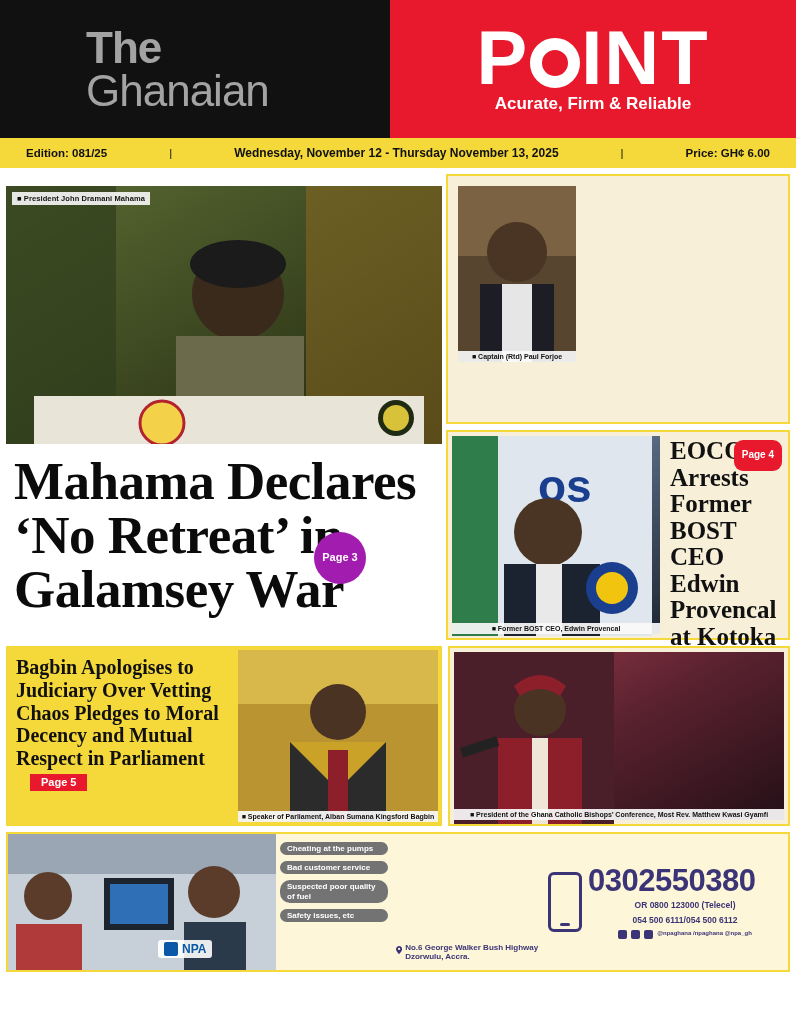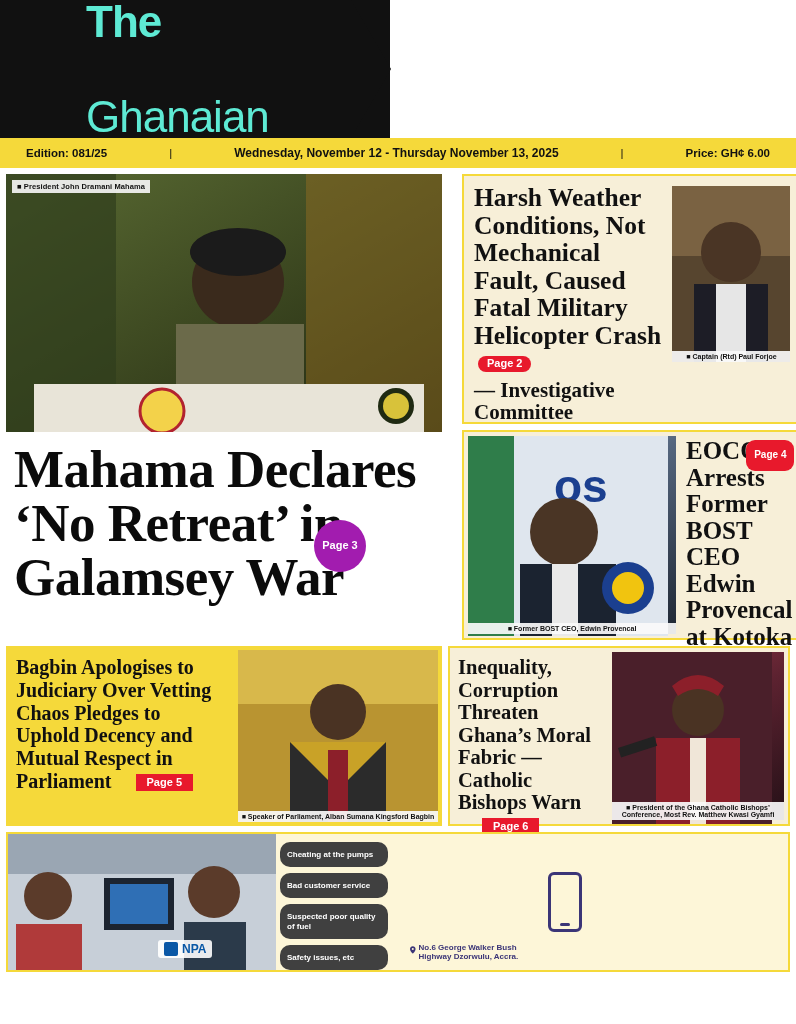--- a/index.html
+++ b/index.html
@@ -7,23 +7,23 @@
     width: 796px; height: 1024px;
     font-family: "Liberation Sans", sans-serif;
     background: #ffffff;
     overflow: hidden;
   }
   .page { width: 796px; height: 1024px; position: relative; background:#fff; }
 
   
   .masthead { display: flex; height: 138px; width: 100%; }
   .mh-left {
-    background: #111111; color: #5eead4;
+    background: #111111; color: #a3a3a3;
     width: 390px; position: relative;
-    display: flex; flex-direction: column; justify-content: space-between;
+    display: flex; flex-direction: column; justify-content: center;
     padding-left: 86px;
   }
   .mh-left .the {
     font-size: 44px; font-weight: bold; line-height: 0.98;
     letter-spacing: -1px;
   }
   .mh-left .ghanaian {
     font-size: 44px; font-weight: normal; line-height: 0.98;
     letter-spacing: -1px;
   }
@@ -53,21 +53,21 @@
     height: 30px; background: #f5d93a; color: #111;
     display: flex; align-items: center; justify-content: space-between;
     padding: 0 26px; font-size: 11.5px; font-weight: bold;
   }
   .edition-bar .sep { color: #111; font-weight: normal; }
   .edition-bar .mid { font-size: 12px; }
 
   
   .content { position: relative; width: 796px; }
 
-  .row-top { display: flex; gap: 20px; padding: 6px 6px 0 6px; }
+  .row-top { display: flex; gap: 4px; padding: 6px 6px 0 6px; align-items: center; }
   .lead { width: 436px; position: relative; }
 
   .lead-photo {
     height: 258px; width: 100%; position: relative; overflow: hidden;
     background: linear-gradient(160deg,#4b5e2a 0%,#6d7a3c 30%,#3a4a22 60%,#2a3318 100%);
   }
   .caption-tag {
     position: absolute; left: 6px; top: 6px;
     background: rgba(245,245,245,0.92); color:#111; font-size: 7.5px;
     padding: 2px 5px; font-weight: bold; letter-spacing: .1px;
@@ -139,21 +139,21 @@
     width: 436px; background: #f5d93a; display:flex; position:relative;
     height: 180px;
   }
   .bagbin-text {
     padding: 10px 6px 10px 10px; font-family:"Liberation Serif", serif;
     font-weight: bold; font-size: 20px; line-height: 1.14; color:#111; width: 232px;
   }
   .badge-rect {
     display:inline-block; background:#e8192c; color:#fff;
     font-family:"Liberation Sans",sans-serif; font-size: 11px; font-weight:bold;
-    padding: 2px 11px; margin-left: 24px; vertical-align: 2px;
+    padding: 2px 11px; margin-left: 14px; vertical-align: 2px;
   }
   .bagbin-photo {
     flex:1; background: linear-gradient(150deg,#c8a33c 0%,#7a5c22 45%,#2c2214 100%);
     position:relative; margin: 4px;
   }
   .inequality {
     flex:1; background:#f7efd8; border:2px solid #f5d93a; display:flex; position:relative;
     height: 180px;
   }
   .ineq-text {
@@ -178,29 +178,29 @@
     position:absolute; left: 150px; bottom: 12px; display:flex; align-items:center; gap:4px;
     background: rgba(255,255,255,.9); padding: 2px 6px; border-radius: 3px;
   }
   .npa-logo .mark { width: 14px; height: 14px; background:#0a58a6; border-radius: 2px; }
   .npa-logo .txt { font-size: 12px; font-weight: bold; color:#0a58a6; }
   .ad-pills {
     width: 116px; padding: 8px 4px; display:flex; flex-direction:column; gap: 6px;
     background:#fdf6d8;
   }
   .pill {
-    background: #404040; color:#fff; font-size: 8px; font-weight: bold;
-    border-radius: 10px; padding: 8px 7px; line-height: 1.15;
+    background: #737373; color:#fff; font-size: 8px; font-weight: bold;
+    border-radius: 10px; padding: 2px 7px; line-height: 1.15;
   }
   .ad-mid {
     flex: 1; padding: 16px 8px; color:#3b3577;
     font-size: 22px; font-weight: bold; line-height: 1.12; position:relative;
   }
   .ad-addr {
-    position:absolute; bottom: 8px; left: 18px; font-size: 8px; color:#3b3577;
+    position:absolute; bottom: 8px; left: 4px; font-size: 8px; color:#3b3577;
     font-weight: bold; display:flex; gap:3px; align-items:flex-start;
   }
   .ad-right {
     width: 246px; background:#fdf6d8; position:relative; padding: 8px 6px;
     display:flex; align-items:center; gap: 6px;
   }
   .phone-icon {
     width: 34px; height: 60px; border: 3px solid #3b3577; border-radius: 6px;
     position: relative; flex:none;
   }
@@ -219,20 +219,26 @@
 
 <div class="page">
 
   <div class="masthead">
     <div class="mh-left">
       <div class="the">The</div>
       <div class="ghanaian">Ghanaian</div>
       <svg class="mh-arrow" viewBox="0 0 40 138" preserveAspectRatio="none">
         <polygon points="0,0 40,69 0,138" fill="#111111"></polygon>
       </svg>
+    </div>
+    <div class="mh-right">
+      <div class="point">
+        <span>P</span><span class="o-glyph"></span><span>INT</span>
+      </div>
+      <div class="tagline">Acurate, Firm &amp; Reliable</div>
     </div>
   </div>
 
   <div class="edition-bar">
     <span>Edition: 081/25</span>
     <span class="sep">|</span>
     <span class="mid">Wednesday, November 12 - Thursday November 13, 2025</span>
     <span class="sep">|</span>
     <span>Price: GH¢ 6.00</span>
   </div>
@@ -267,24 +273,20 @@
         </div>
         <div class="lead-headline">
           <h1>Mahama Declares ‘No Retreat’ in Galamsey War</h1>
           <div class="page-badge badge-lead">Page 3</div>
         </div>
       </div>
 
       <div class="right-col">
 
         <div class="harsh">
-          <div class="harsh-text">
-            <span>Harsh Weather Conditions, Not Mechanical Fault, Caused Fatal Military Helicopter Crash</span><span class="badge-inline">Page 2</span>
-            <span class="invcom">— Investigative Committee</span>
-          </div>
           <div class="harsh-photo">
             <svg width="118" height="176" viewBox="0 0 118 176">
               <rect width="118" height="176" fill="#57452f"></rect>
               <rect x="0" y="0" width="118" height="70" fill="#7a6242"></rect>
               <circle cx="59" cy="66" r="30" fill="#4a3525"></circle>
               <rect x="22" y="98" width="74" height="78" fill="#1d1d26"></rect>
               <rect x="44" y="98" width="30" height="78" fill="#e6e6e6"></rect>
             </svg>
             <div class="photo-cap">
               ■ <span>Captain (Rtd) Paul Forjoe</span>
@@ -314,41 +316,38 @@
           </div>
         </div>
 
       </div>
     </div>
 
     <div class="row-mid">
 
       <div class="bagbin">
         <div class="bagbin-text">
-          <span>Bagbin Apologises to Judiciary Over Vetting Chaos Pledges to Uphold Decency and Mutual Respect in Parliament</span><span class="badge-rect">Page 5</span>
+          <span>Bagbin Apologises to Judiciary Over Vetting Chaos Pledges to Moral Decency and Mutual Respect in Parliament</span><span class="badge-rect">Page 5</span>
         </div>
         <div class="bagbin-photo">
           <svg width="200" height="172" viewBox="0 0 200 172" preserveAspectRatio="none">
             <rect width="200" height="172" fill="#b99431"></rect>
             <rect x="0" y="0" width="200" height="54" fill="#d8b84b"></rect>
             <circle cx="100" cy="62" r="28" fill="#4a3323"></circle>
             <rect x="52" y="92" width="96" height="80" fill="#2b2b2b"></rect>
             <path d="M52 92 L100 140 L148 92 Z" fill="#c9a227"></path>
             <rect x="90" y="100" width="20" height="72" fill="#8c1f2a"></rect>
           </svg>
           <div class="photo-cap">
             ■ <span>Speaker of Parliament, Alban Sumana Kingsford Bagbin</span>
           </div>
         </div>
       </div>
 
       <div class="inequality">
-        <div class="ineq-text">
-          <span>Inequality, Corruption Threaten Ghana’s Moral Fabric — Catholic Bishops Warn</span><span class="badge-rect">Page 6</span>
-        </div>
         <div class="ineq-photo">
           <svg width="160" height="172" viewBox="0 0 160 172" preserveAspectRatio="none">
             <rect width="160" height="172" fill="#4a1f2a"></rect>
             <circle cx="86" cy="58" r="26" fill="#4a3323"></circle>
             <path d="M60 34 q26 -22 52 0 l-6 10 q-20 -14 -40 0 z" fill="#8c1f2a"></path>
             <rect x="44" y="86" width="84" height="86" fill="#8c1f2a"></rect>
             <rect x="78" y="86" width="16" height="86" fill="#f0e6d8"></rect>
             <rect x="6" y="96" width="38" height="10" fill="#222" transform="rotate(-18 6 96)"></rect>
           </svg>
           <div class="photo-cap">
@@ -385,17 +384,28 @@
         <div class="ad-addr">
           <svg width="9" height="12" viewBox="0 0 9 12">
             <path d="M4.5 0C2 0 0 2 0 4.5 0 8 4.5 12 4.5 12S9 8 9 4.5C9 2 7 0 4.5 0z" fill="#3b3577"></path>
             <circle cx="4.5" cy="4.4" r="1.7" fill="#fdf6d8"></circle>
           </svg>
           <span>No.6 George Walker Bush Highway Dzorwulu, Accra.</span>
         </div>
       </div>
       <div class="ad-right">
         <div class="phone-icon"></div>
+        <div style="flex:1;">
+          <div class="ad-num">0302550380</div>
+          <div class="ad-sub">OR 0800 123000 (Telecel)</div>
+          <div class="ad-sub">054 500 6111/054 500 6112</div>
+          <div class="ad-socials">
+            <span class="soc"></span>
+            <span class="soc"></span>
+            <span class="soc"></span>
+            <span class="soc-label">@npaghana  /npaghana  @npa_gh</span>
+          </div>
+        </div>
       </div>
     </div>
 
   </div>
 </div>
 
 </body></html>

